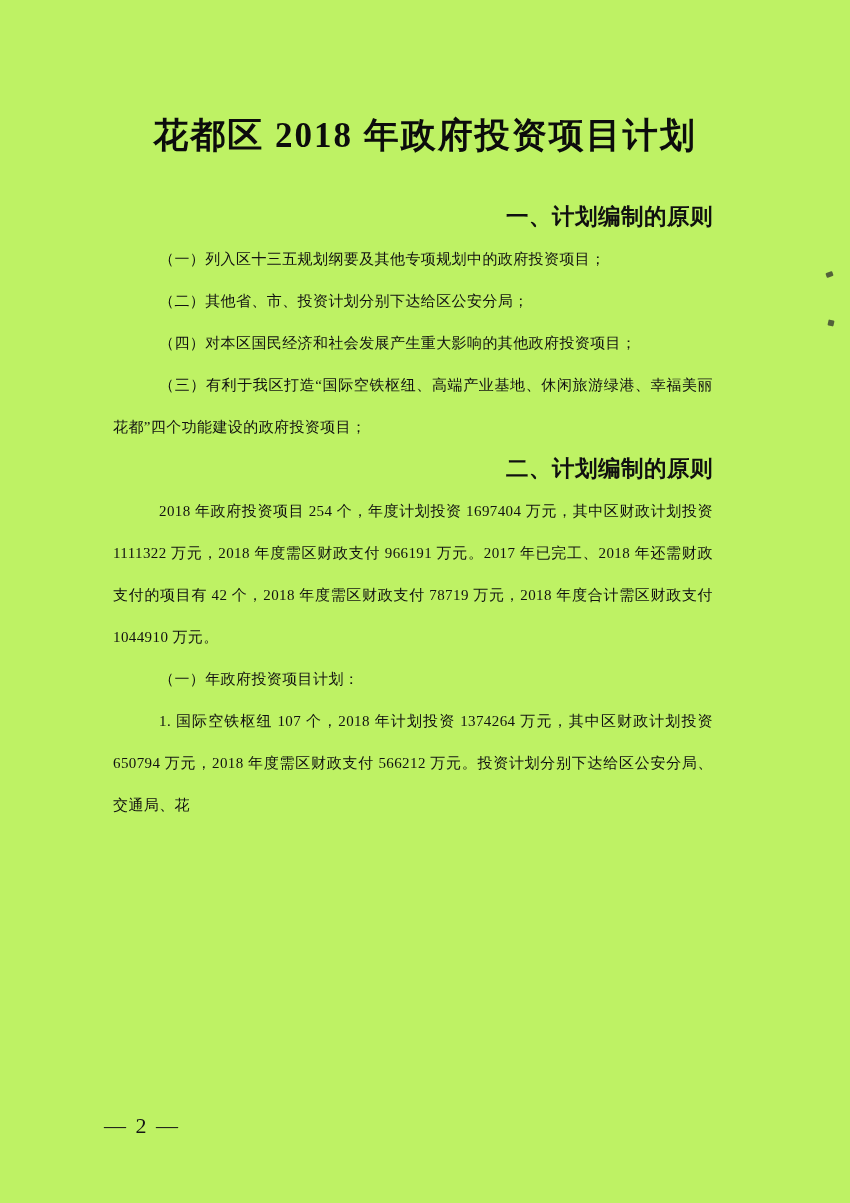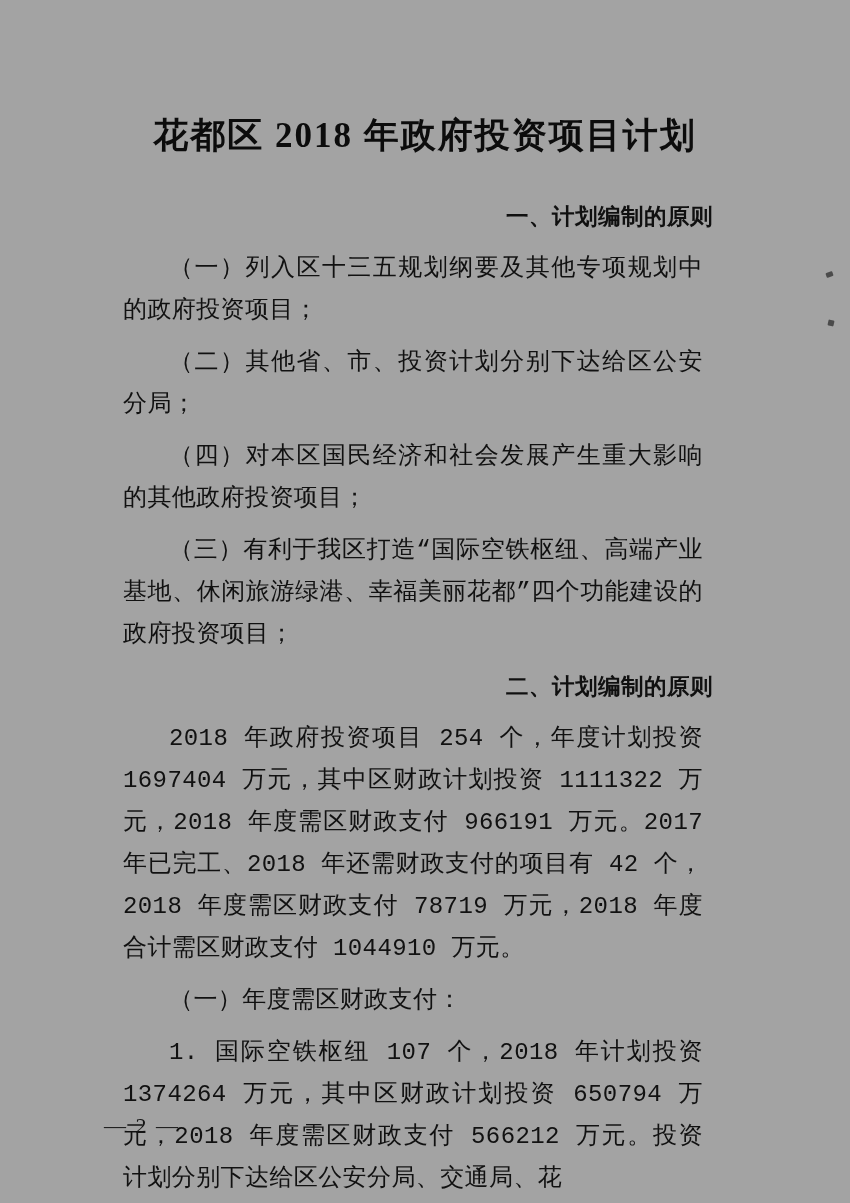--- a/index.html
+++ b/index.html
@@ -8,21 +8,21 @@
     background: #ffffff;
   }
   body {
     font-family: "Liberation Serif", "DejaVu Serif", serif;
     color: #111111;
   }
   .page {
     position: relative;
     width: 850px;
     height: 1203px;
-    background: #a3a3a3;
+    background: #bef264;
     overflow: hidden;
     box-sizing: border-box;
   }
   .doc-title {
     position: absolute;
     left: 0;
     top: 112px;
     width: 850px;
     text-align: center;
     font-family: "Liberation Serif", "DejaVu Serif", serif;
@@ -43,29 +43,29 @@
     font-size: 22.5px;
     line-height: 42px;
     letter-spacing: 0.5px;
     text-indent: 46px;
     color: #101010;
     margin: 0;
     white-space: nowrap;
     text-align: right;
   }
   .para {
-    font-family: Liberation Mono, monospace;
-    font-size: 24px;
+    font-family: Liberation Serif, serif;
+    font-size: 15px;
     line-height: 42px;
     letter-spacing: 0.4px;
     text-indent: 46px;
     text-align: justify;
     text-justify: inter-ideograph;
     color: #111111;
-    margin: 10px;
+    margin: 0;
   }
   .page-number {
     position: absolute;
     left: 104px;
     top: 1113px;
     font-family: "Liberation Serif", "DejaVu Serif", serif;
     font-size: 22px;
     letter-spacing: 2px;
     color: #151515;
   }
@@ -95,21 +95,21 @@
 
     <p class="para">（四）对本区国民经济和社会发展产生重大影响的其他政府投资项目；</p>
 
     <p class="para">（三）有利于我区打造“国际空铁枢纽、高端产业基地、休闲旅游绿港、幸福美丽花都”四个功能建设的政府投资项目；</p>
 
 
     <p class="sec-heading">二、计划编制的原则</p>
 
     <p class="para">2018 年政府投资项目 254 个，年度计划投资 1697404 万元，其中区财政计划投资 1111322 万元，2018 年度需区财政支付 966191 万元。2017 年已完工、2018 年还需财政支付的项目有 42 个，2018 年度需区财政支付 78719 万元，2018 年度合计需区财政支付 1044910 万元。</p>
 
-    <p class="para">（一）年度需区财政支付：</p>
+    <p class="para">（一）年政府投资项目计划：</p>
 
     <p class="para">1. 国际空铁枢纽 107 个，2018 年计划投资 1374264 万元，其中区财政计划投资 650794 万元，2018 年度需区财政支付 566212 万元。投资计划分别下达给区公安分局、交通局、花</p>
 
   </div>
 
   <div class="page-number">— 2 —</div>
 
   <div class="speck speck-a"></div>
   <div class="speck speck-b"></div>
 

